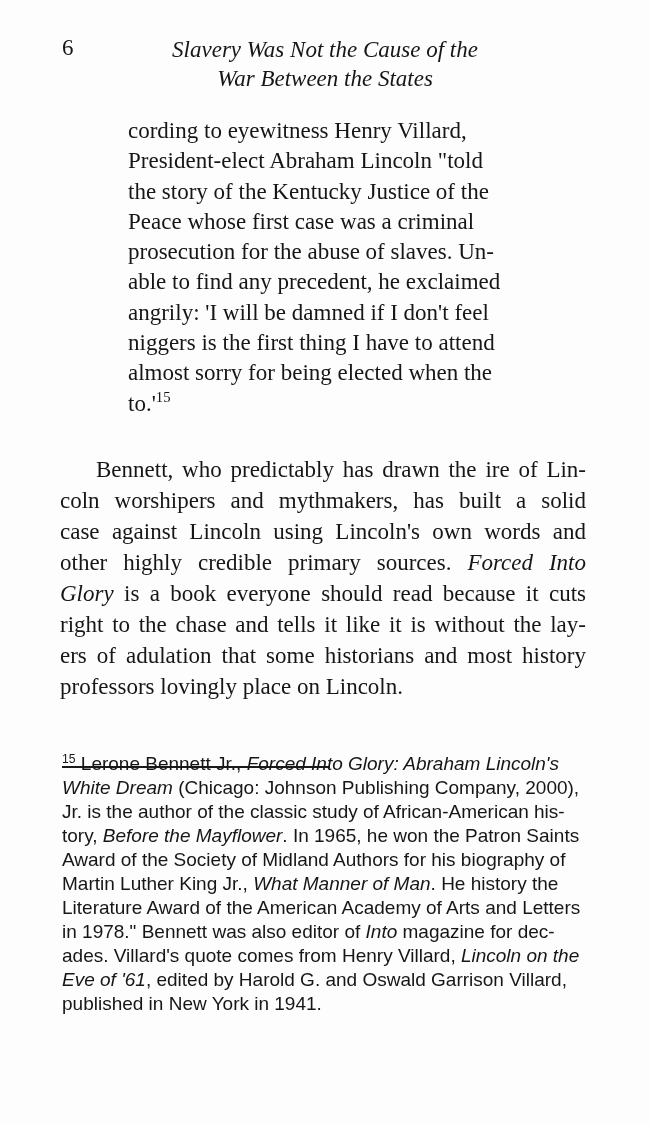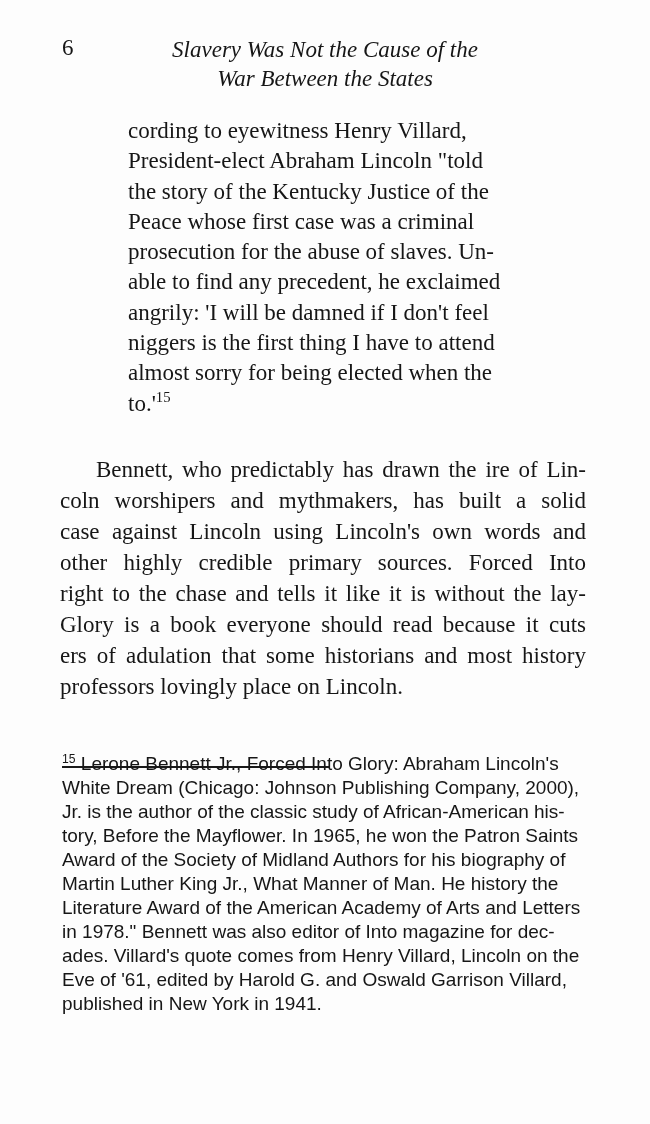--- a/index.html
+++ b/index.html
@@ -63,21 +63,21 @@
   .footnote {
     position: absolute;
     left: 62px;
     top: 752px;
     width: 540px;
     font-family: "Liberation Sans", "DejaVu Sans", sans-serif;
     font-size: 19px;
     line-height: 24px;
   }
   .footnote .line { white-space: nowrap; }
-  .it { }
+  .it { font-style: italic; }
   sup {
     font-size: 64%;
     vertical-align: super;
     line-height: 0;
   }
 </style>
 </head>
 <body>
 
 <div class="page-number">6</div>
@@ -98,22 +98,22 @@
     <div class="line"><span>niggers is the first thing I have to attend</span></div>
     <div class="line"><span>almost sorry for being elected when the</span></div>
     <div class="line"><span>to.'</span><sup>15</sup></div>
   </div>
 
 <div class="body-paragraph">
     <div class="line"><span>Bennett, who predictably has drawn the ire of Lin-</span></div>
     <div class="line"><span>coln worshipers and mythmakers, has built a solid</span></div>
     <div class="line"><span>case against Lincoln using Lincoln's own words and</span></div>
     <div class="line"><span>other highly credible primary sources. </span><span class="it">Forced Into</span></div>
+    <div class="line"><span class="it">Glory</span><span> is a book everyone should read because it cuts</span></div>
     <div class="line"><span>right to the chase and tells it like it is without the lay-</span></div>
-    <div class="line"><span class="it">Glory</span><span> is a book everyone should read because it cuts</span></div>
     <div class="line"><span>ers of adulation that some historians and most history</span></div>
     <div class="line"><span>professors lovingly place on Lincoln.</span></div>
   </div>
 
 <div class="footnote-rule"></div>
 
 <div class="footnote">
     <div class="line"><sup>15</sup><span> Lerone Bennett Jr., </span><span class="it">Forced Into Glory: Abraham Lincoln's</span></div>
     <div class="line"><span class="it">White Dream</span><span> (Chicago: Johnson Publishing Company, 2000),</span></div>
     <div class="line"><span>Jr. is the author of the classic study of African-American his-</span></div>

